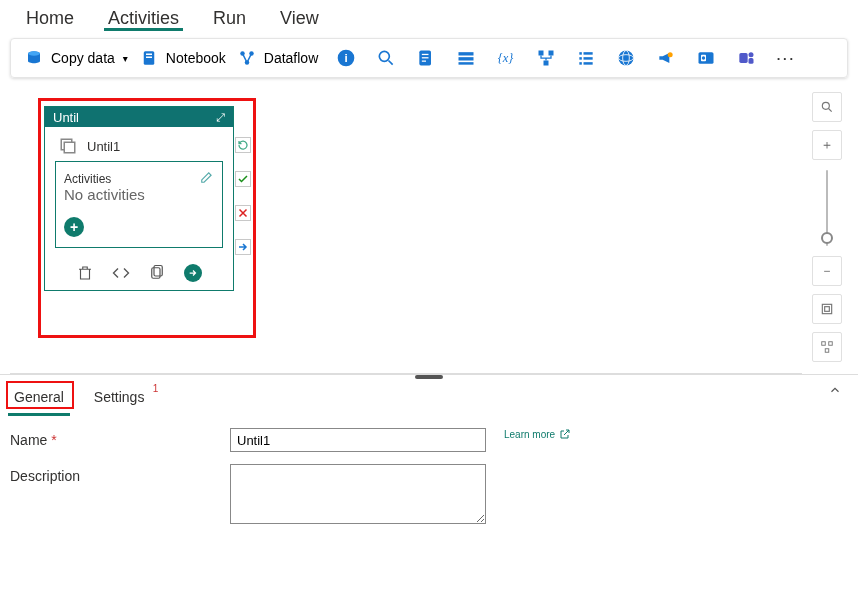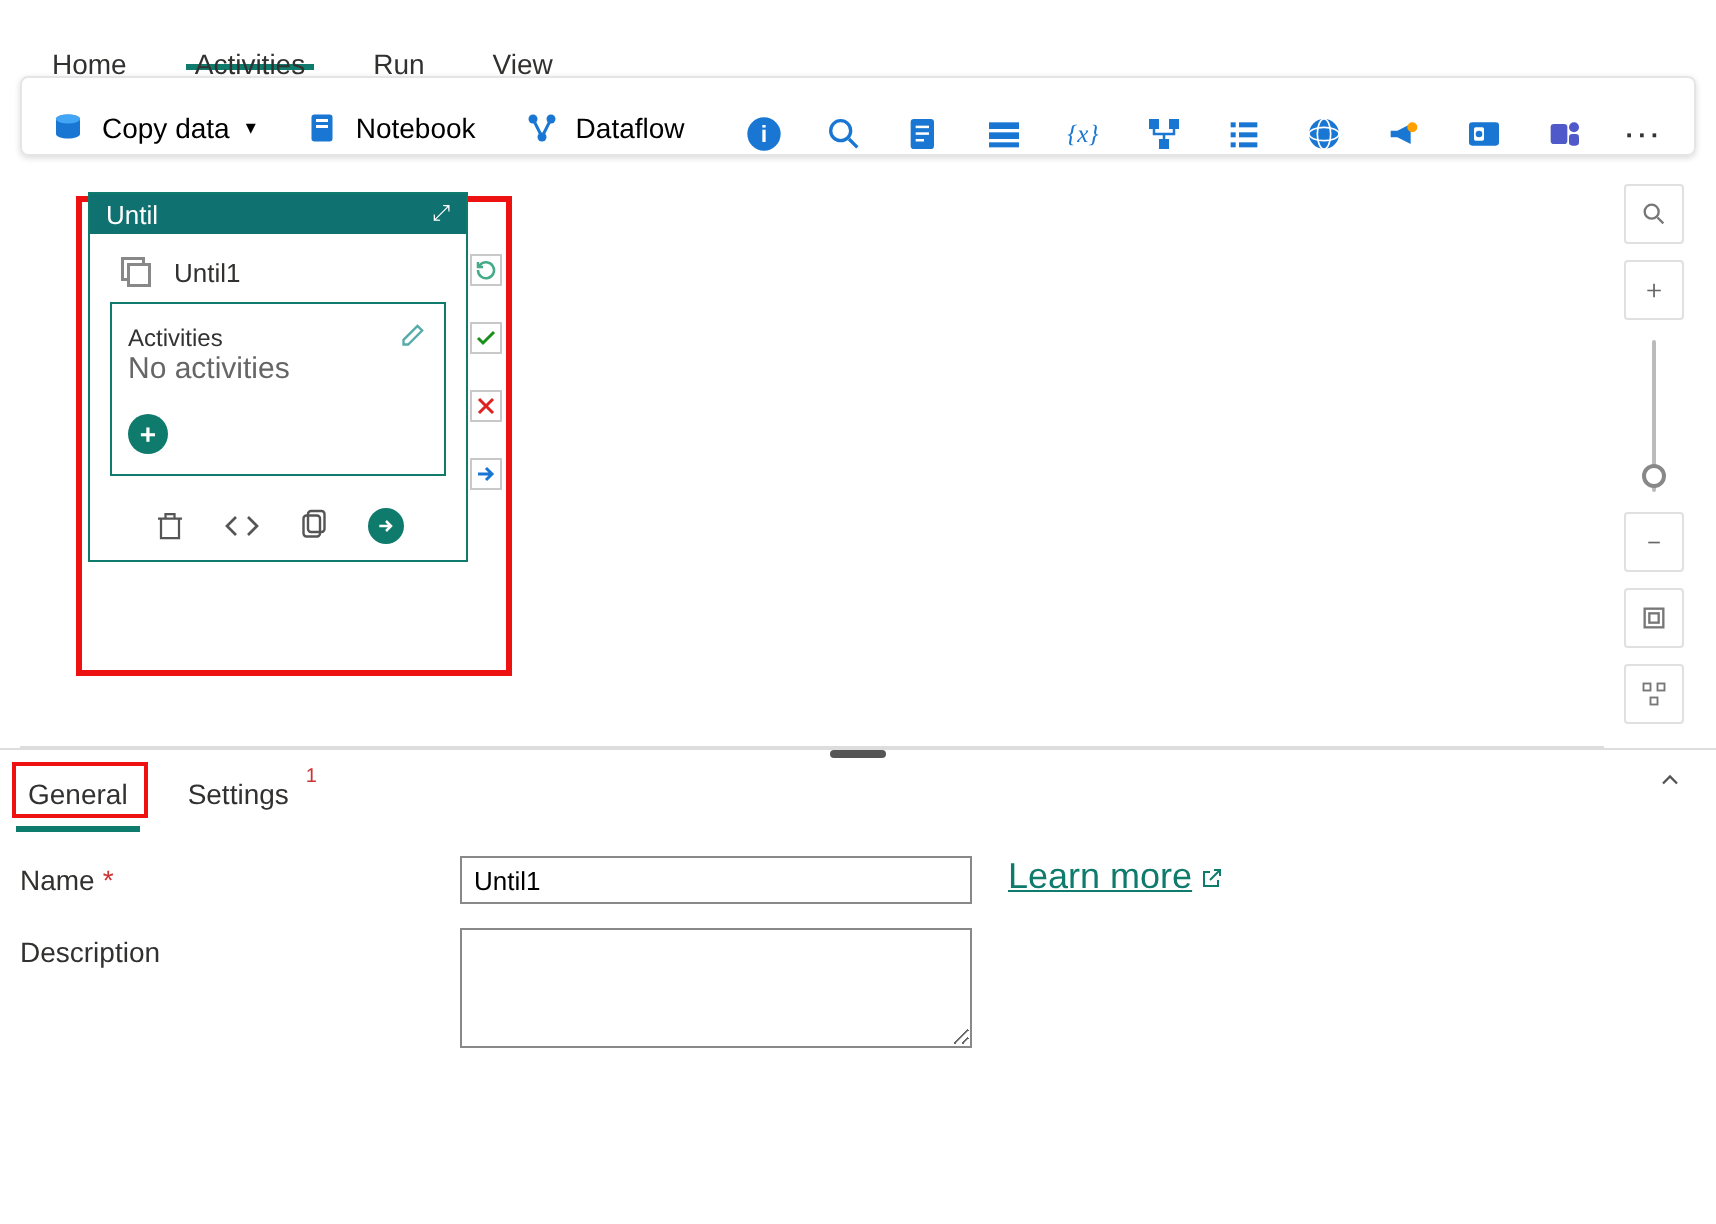--- a/index.html
+++ b/index.html
@@ -15,40 +15,39 @@
   }
   
   .top-tabs {
     display: flex;
     gap: 26px;
     padding: 6px 0 0 22px;
     height: 32px;
     border-bottom: 1px solid transparent;
   }
   .top-tab {
-    font-size: 14px;
+    font-size: 18px;
     padding: 2px 4px 8px 4px;
     cursor: pointer;
     border-bottom: 2px solid transparent;
-    margin-top: 16px;
   }
   .top-tab.active {
     border-bottom: 3px solid #0f7b6c;
   }
   
   .toolbar-card {
     margin: 6px 10px;
     border: 1px solid #e5e5e5;
     box-shadow: 0 1px 3px rgba(0,0,0,0.15);
     border-radius: 4px;
     height: 40px;
     display: flex;
-    align-items: flex-end;
+    align-items: center;
     padding: 0 8px;
-    gap: 12px;
+    gap: 0;
   }
   .tool-btn {
     display: inline-flex;
     align-items: center;
     gap: 8px;
     padding: 4px 6px;
     cursor: pointer;
     border: none;
     background: transparent;
     font-size: 14px;
@@ -117,21 +116,21 @@
   }
   
   .sel-highlight {
     position: absolute;
     left: 28px; top: 14px;
     width: 218px; height: 240px;
     border: 3px solid #e11;
   }
   .node {
     position: absolute;
-    left: 34px; top: 12px;
+    left: 34px; top: 22px;
     width: 190px;
     background: #fff;
     border: 1px solid #0f7b6c;
     font-size: 13px;
   }
   .node-header {
     background: #0f7270;
     color: #fff;
     display: flex;
     justify-content: space-between;
@@ -265,22 +264,21 @@
     font-size:13px;
     resize: both;
   }
   .learn-more {
     color:#0f7b6c;
     margin-left: 18px;
     cursor:pointer;
     display:inline-flex;
     align-items:center;
     gap:4px;
-    font-size:18px;
-    text-decoration:underline;
+    font-size:10px;
   }
   .ext-ic { width:12px;height:12px; }
   .chev-down { font-size:10px; }
 </style>
 </head>
 <body>
 
 <div class="top-tabs">
   <div class="top-tab">Home</div>
   <div class="top-tab active">Activities</div>

